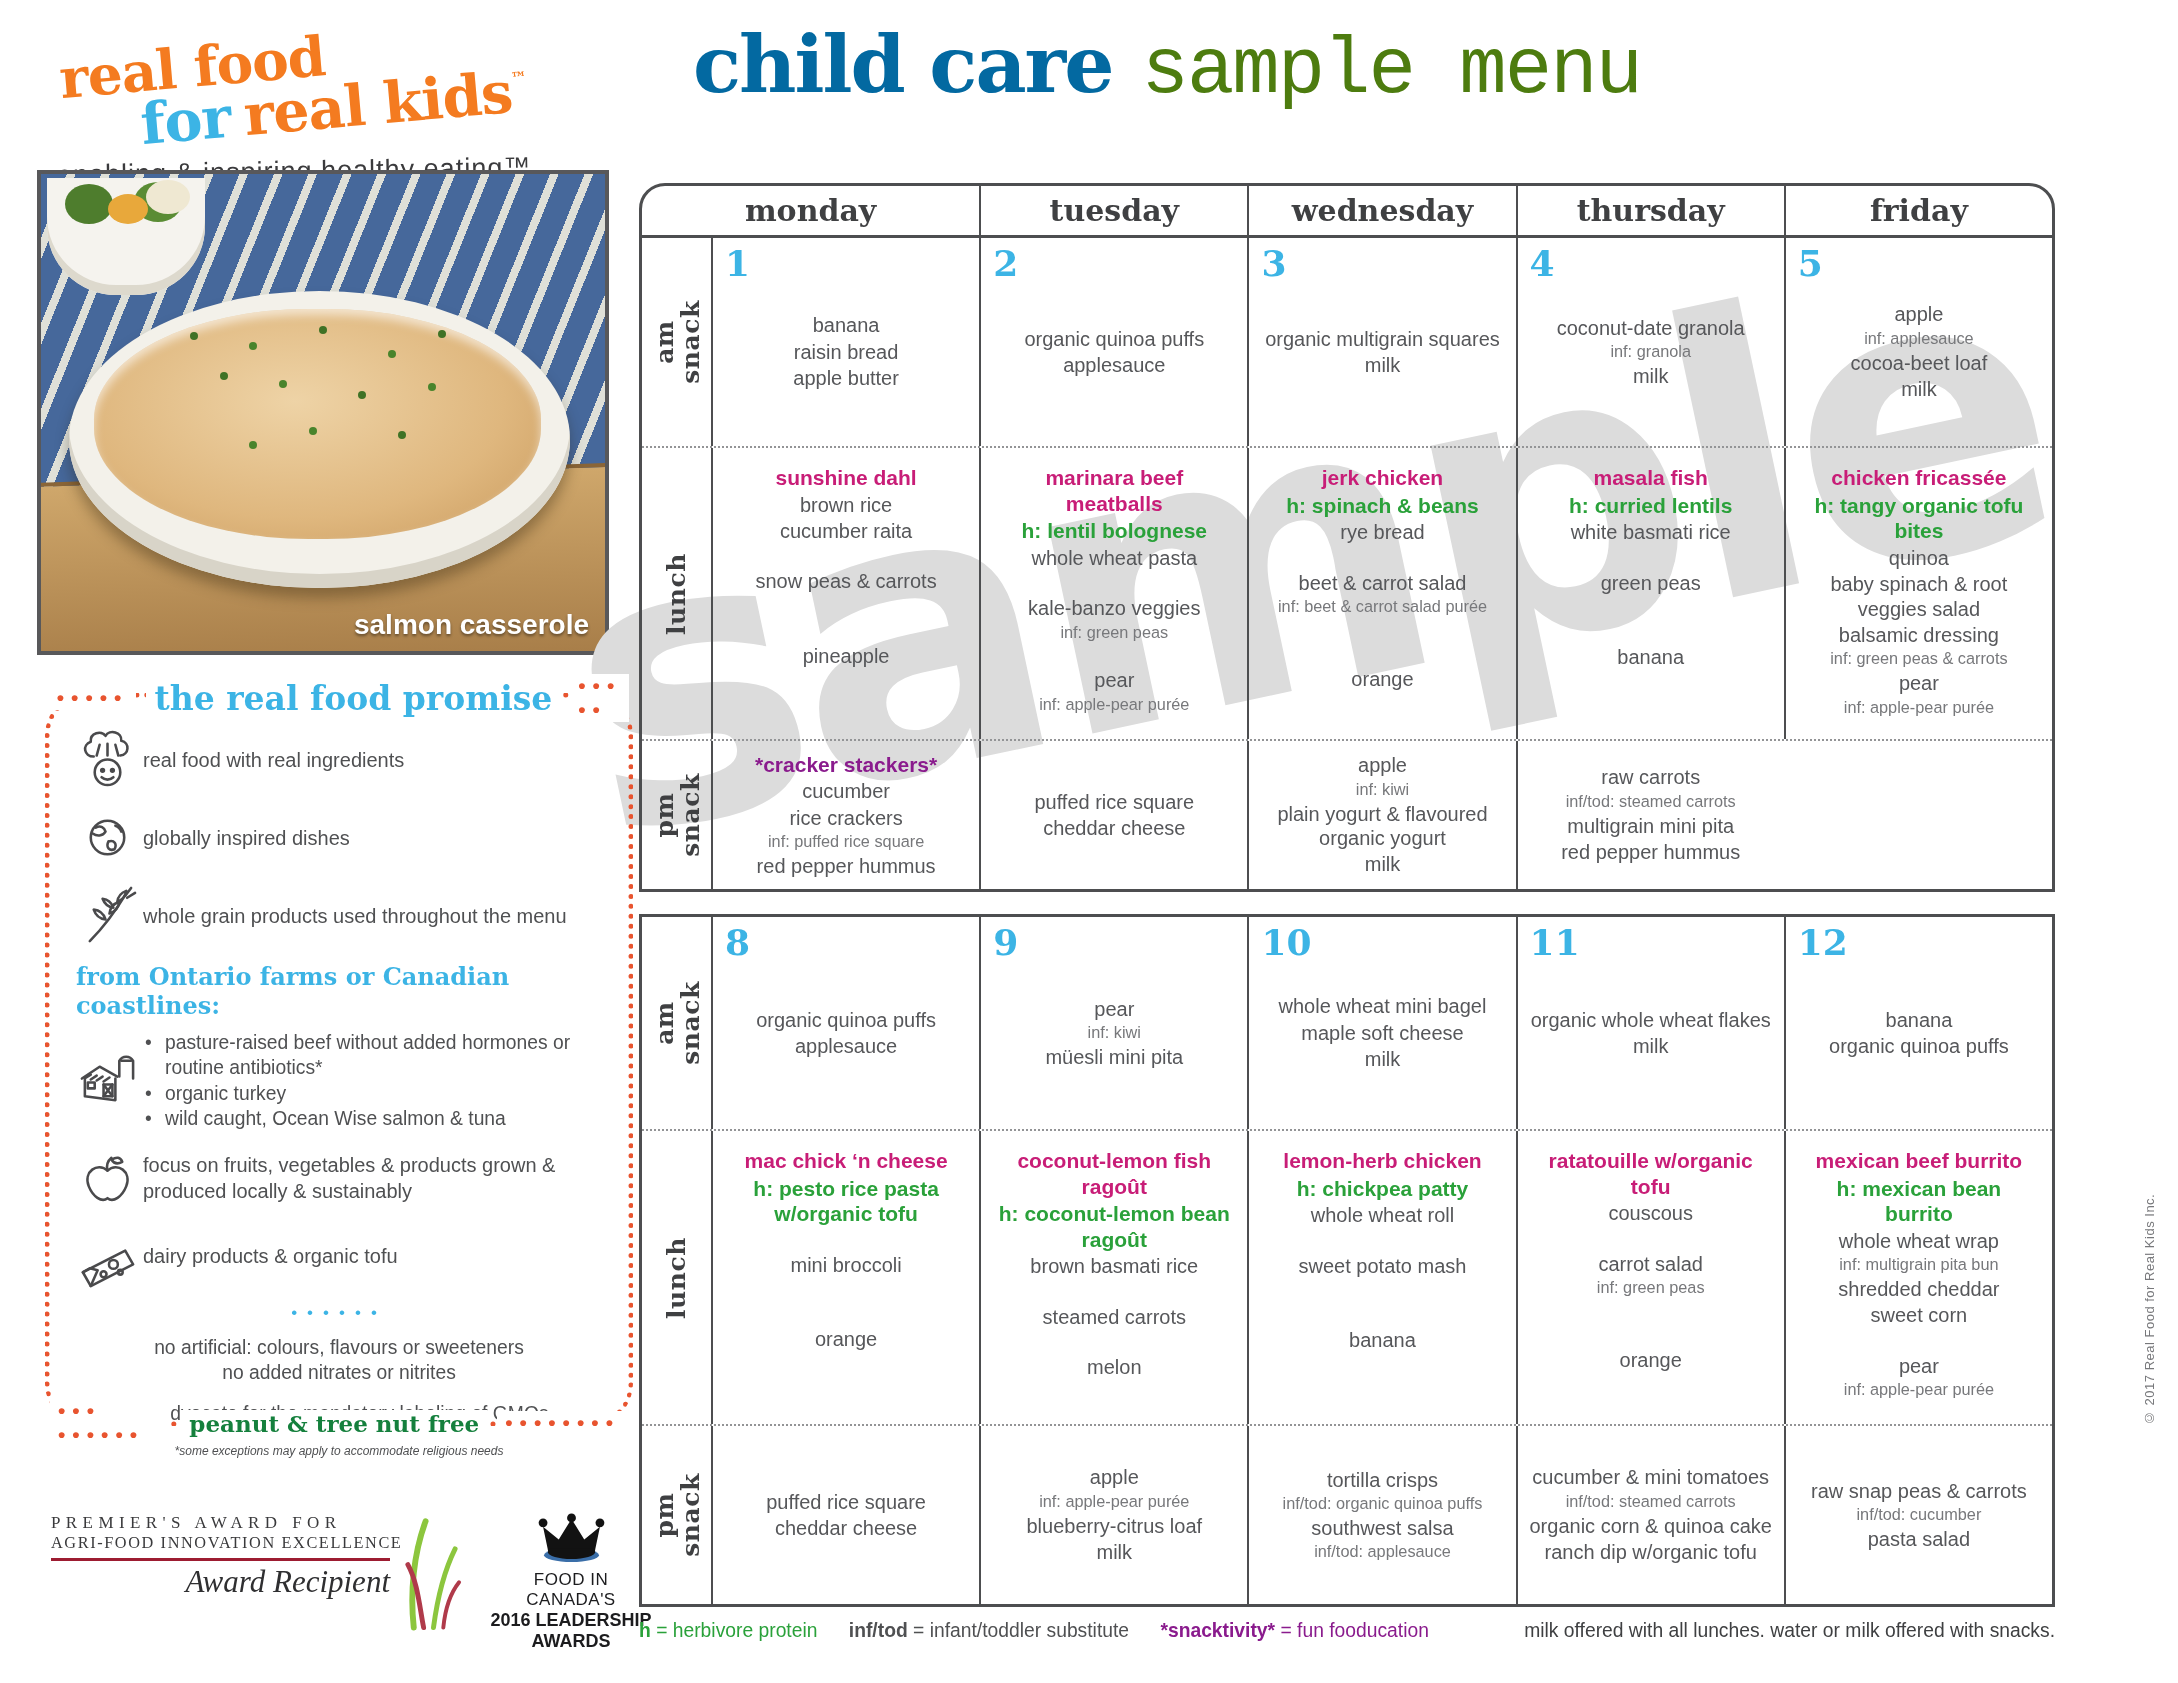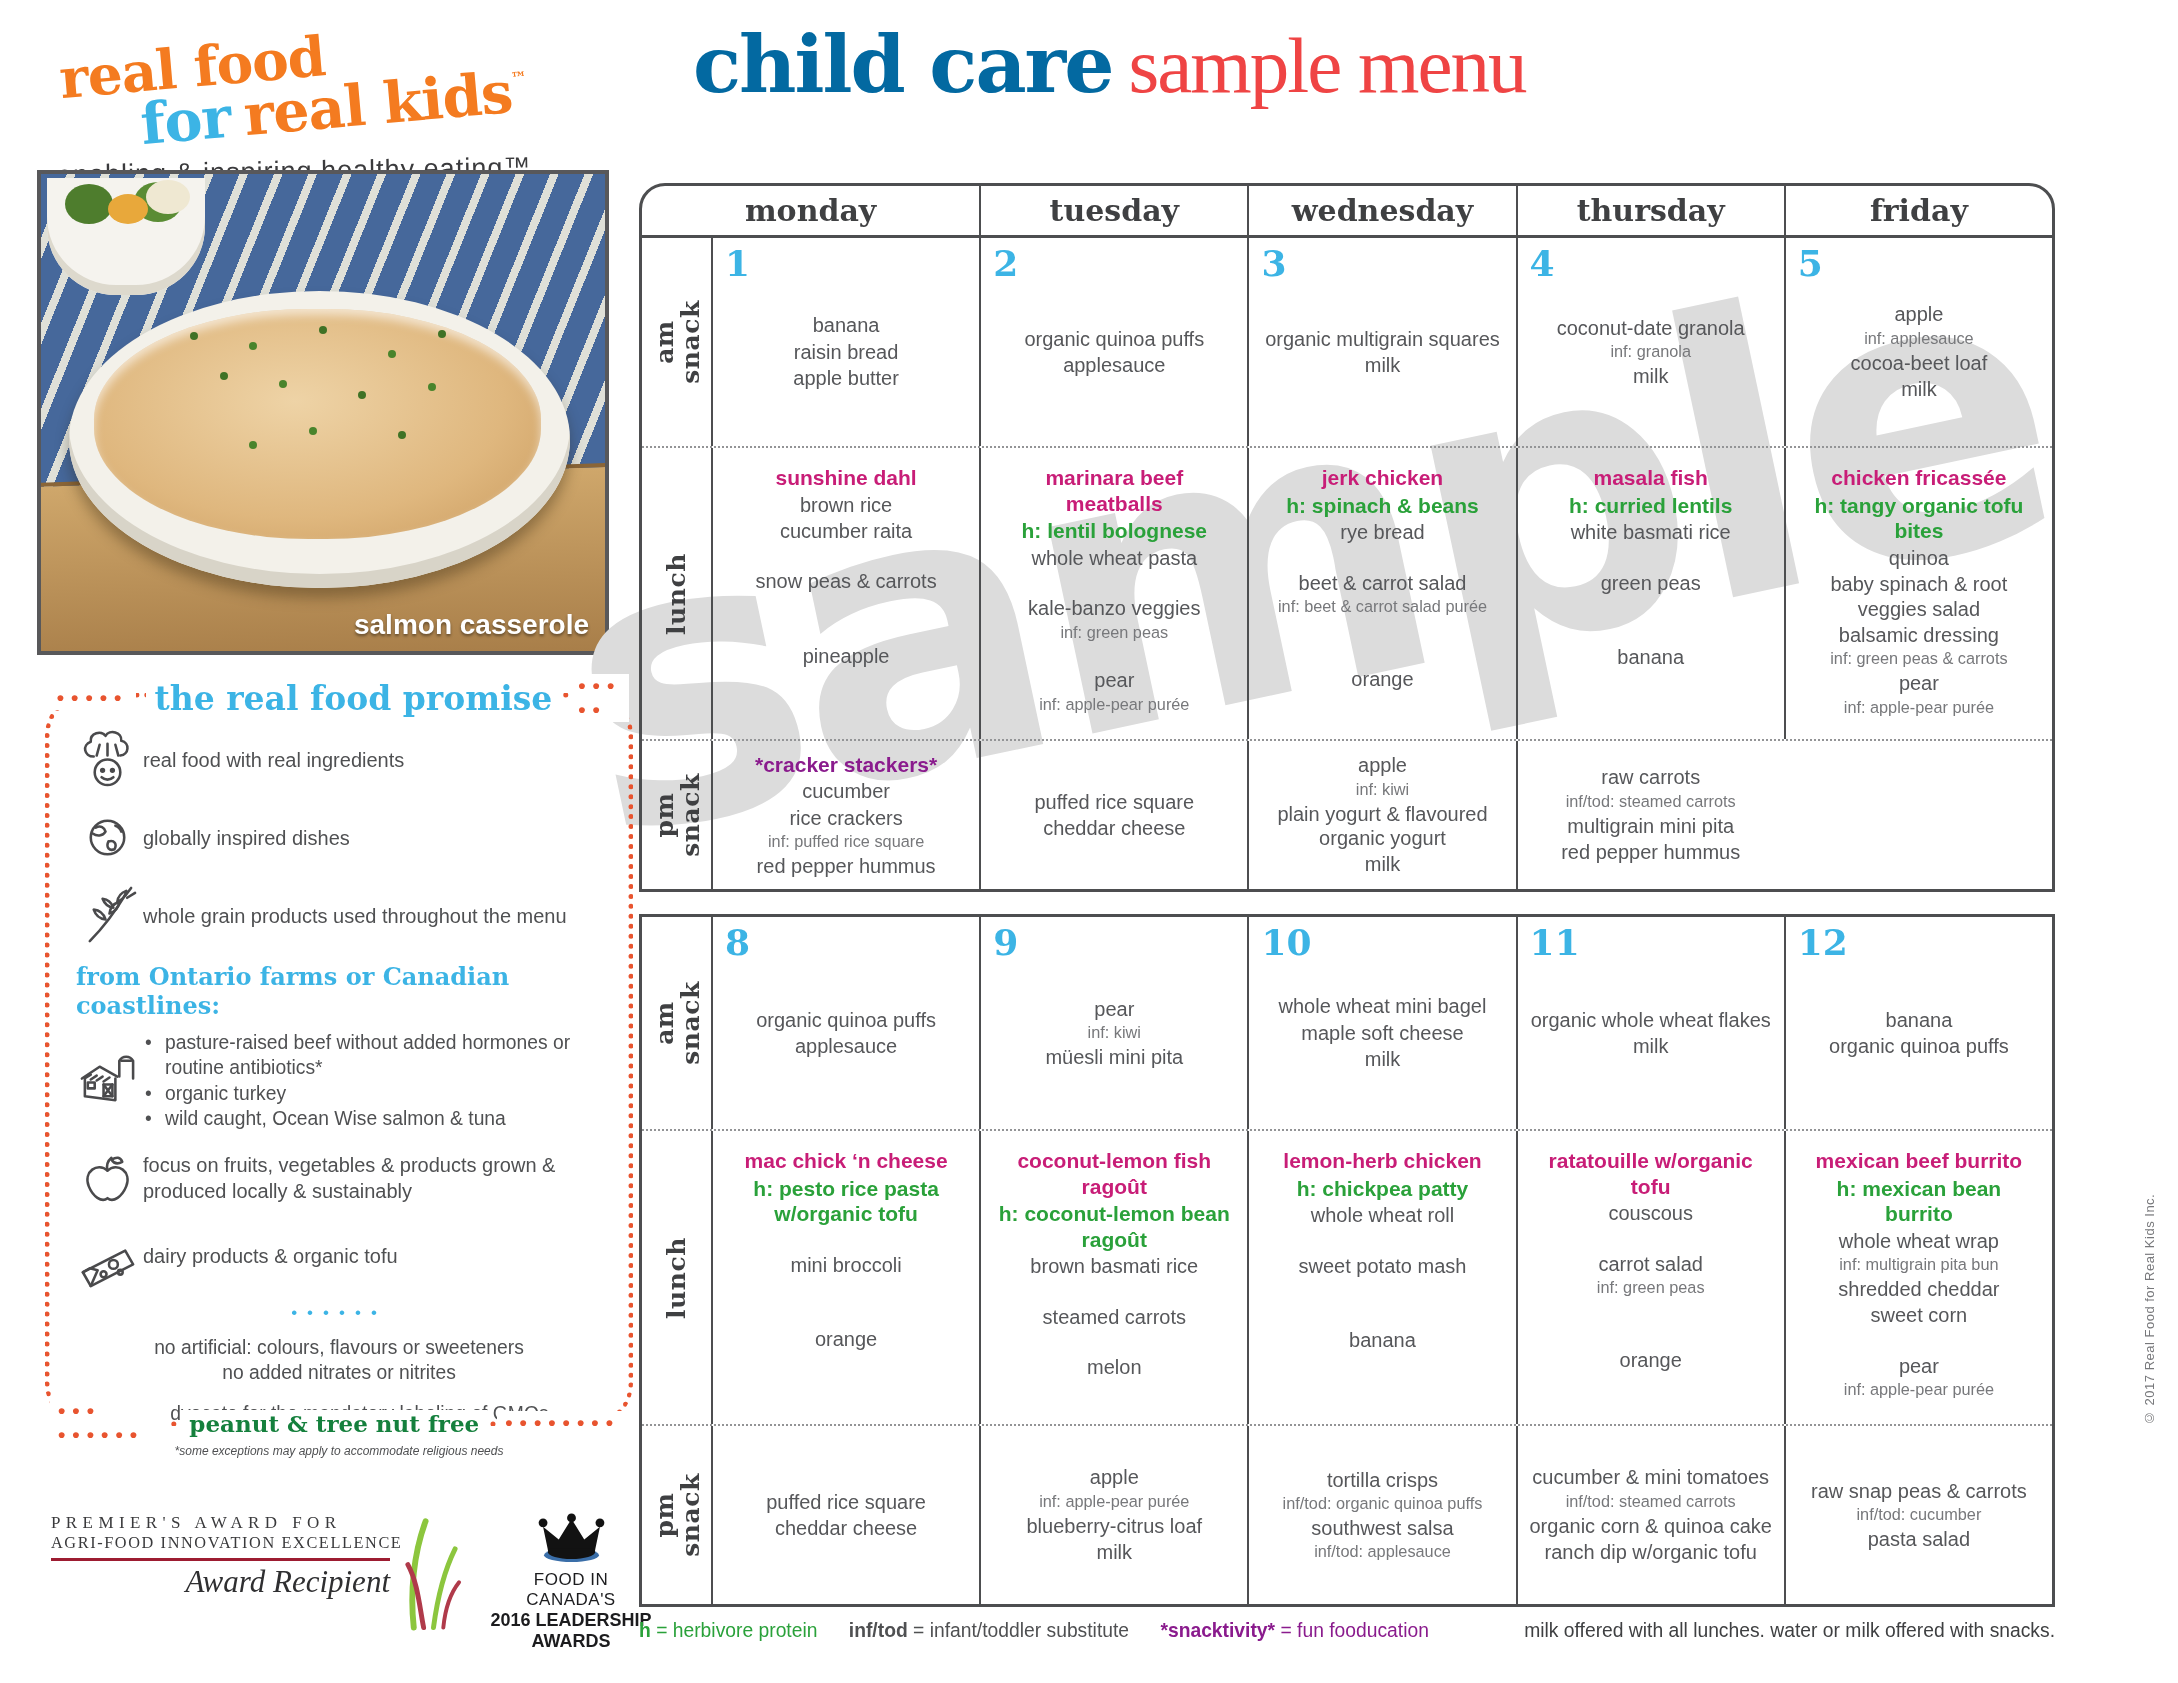--- a/index.html
+++ b/index.html
@@ -13,21 +13,21 @@
   #logo .l1 { font-family:"DejaVu Serif",serif; font-weight:bold; font-size:55px; color:#f47b20; letter-spacing:-1px; }
   #logo .l2 { font-family:"DejaVu Serif",serif; font-weight:bold; font-size:57px; letter-spacing:-1px; margin-left:77px; margin-top:-14px; }
   #logo .for { color:#3cb4e5; margin-right:14px; }
   #logo .kids { color:#f47b20; }
   #logo sup { font-size:16px; color:#f47b20; vertical-align:28px; }
   #tagline { position:absolute; left:57px; top:156px; font-size:27px; color:#3b3b3d; letter-spacing:1px; transform:rotate(-1deg); }
 
   
   #page-title { position:absolute; left:693px; top:18px; white-space:nowrap; }
   #page-title .strong { font-family:"DejaVu Serif",serif; font-weight:bold; font-size:79px; color:#0369a1; letter-spacing:-2px; }
-  #page-title .light  { font-family:Liberation Serif, serif; font-size:79px; color:#ef4444; margin-left:16px; letter-spacing:-2px; }
+  #page-title .light  { font-family:Liberation Mono, monospace; font-size:79px; color:#4d7c0f; margin-left:29px; letter-spacing:-2px; }
 
   
   #photo { position:absolute; left:37px; top:170px; width:572px; height:485px;
            border:4px solid #58585a; overflow:hidden;
            background:repeating-linear-gradient(112deg,#46689b 0 24px,#dfe0d8 24px 32px); }
   #photo .board { position:absolute; left:-20px; right:-20px; bottom:-10px; height:188px;
            background:linear-gradient(#cfa76b,#a87e49); transform:rotate(-2deg); border-top:4px solid #8a6537; }
   #photo .dish { position:absolute; left:28px; top:117px; width:501px; height:297px; border-radius:50%;
            background:#f3f1ea; box-shadow:inset 0 -14px 0 #d8d4c8, 0 10px 14px rgba(40,30,10,.35); }
   #photo .food { position:absolute; left:53px; top:135px; width:447px; height:230px; border-radius:48%;

